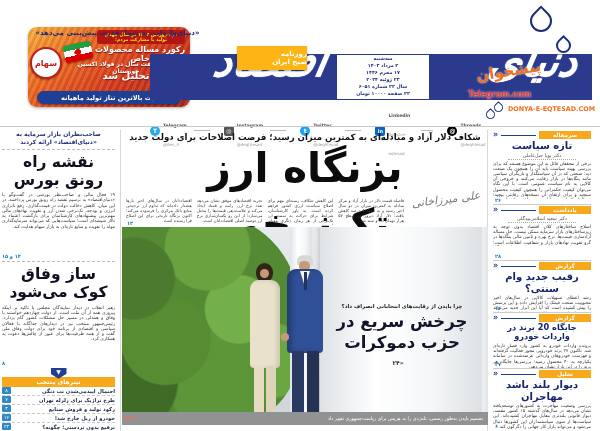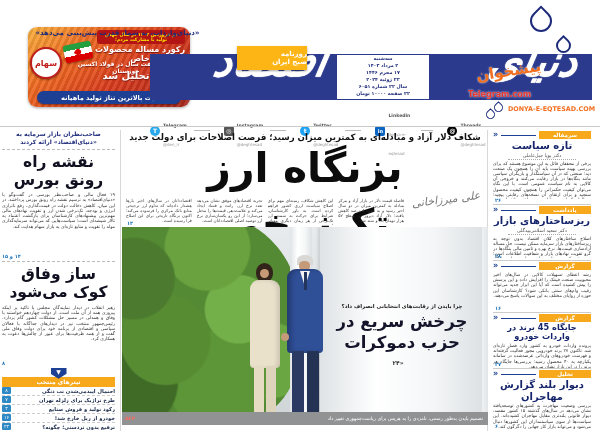--- a/index.html
+++ b/index.html
@@ -334,52 +334,52 @@
       <div class="rr-body" style="height:38px">برخی از محققان قائل به این موضوع هستند که برای بررسی بهینه سیاست باید آن را همچون یک صنعت دید؛ صنعتی که در آن سیاستگذار و بازیگران سیاسی مانند بنگاه‌ها در بازار رقابت می‌کنند و خروجی آن کالایی به نام سیاست عمومی است. با این نگاه می‌توان کیفیت حکمرانی را همچون کیفیت محصول سنجید و برای ارتقای آن نسخه‌های رقابتی پیچید؛ مساله‌ای که این روزها اهمیت مضاعفی یافته است.</div>
       <div class="rr-ref">۲۶</div>
     </div>
 
     <div class="sec s2">
       <div class="tagrow">
         <span class="tag">یادداشت</span>
         <span class="tag-line"></span>
         <span class="tag-orn">«</span>
       </div>
-      <div class="rr-title">ریزساختارهای بازار</div>
       <div class="rr-author">دکتر سعید اسلامی‌بیدگلی</div>
       <div class="rr-body" style="height:22px">اصلاح ساختارهای کلان اقتصاد بدون توجه به ریزساختارهای بازار سرمایه ممکن نیست. حل مساله آزادسازی قیمت‌ها، نرخ بهره و تامین مالی بنگاه‌ها در گرو تقویت نهادهای بازار و شفافیت اطلاعات است؛ موضوعی که در برنامه دولت چهاردهم باید جایگاه ویژه‌ای داشته باشد.</div>
       <div class="rr-ref">۲۸</div>
     </div>
 
     <div class="sec s3">
       <div class="tagrow">
         <span class="tag">گزارش</span>
         <span class="tag-line"></span>
         <span class="tag-orn">«</span>
       </div>
+      <div class="rr-title">رقیب جدید وام سنتی؟</div>
       <div class="rr-body" style="height:26px; margin-top:1px">رشد اعطای تسهیلات کالایی در سال‌های اخیر محبوبیت صنعت فینتک را افزایش داده و این پرسش را پیش کشیده است که آیا این ابزار جدید می‌تواند رقیب وام‌های سنتی بانکی شود؟ کارشناسان این حوزه از زوایای مختلف به این سوالات پاسخ می‌دهند.</div>
       <div class="rr-ref">۱۶</div>
     </div>
 
     <div class="sec s4">
       <div class="tagrow">
         <span class="tag">گزارش</span>
         <span class="tag-line"></span>
         <span class="tag-orn">«</span>
       </div>
-      <div class="rr-title sm">جایگاه 45 برند در واردات خودرو</div>
+      <div class="rr-title sm">جایگاه 20 برند در واردات خودرو</div>
       <div class="rr-body" style="height:28px; margin-top:1px">پرونده واردات خودرو به کشور وارد فصل تازه‌ای شد. تاکنون ۲۷ برند خودرویی مجوز فعالیت گرفته‌اند و فهرست خودروهای وارداتی عرضه‌شده در سامانه یکپارچه به ۴۰ محصول رسید؛ بررسی‌ها جایگاه هر برند را در این بازار نشان می‌دهد.</div>
       <div class="rr-ref">۲۷</div>
     </div>
 
     <div class="sec s5">
       <div class="tagrow">
         <span class="tag">تحلیل</span>
         <span class="tag-line"></span>
         <span class="tag-orn">«</span>
       </div>
-      <div class="rr-title">دیوار بلند گزارش مهاجران</div>
+      <div class="rr-title">دیوار بلند باشد مهاجران</div>
       <div class="rr-body" style="height:34px; margin-top:1px">بررسی وضعیت مهاجرت به کشورهای توسعه‌یافته نشان می‌دهد در سال‌های گذشته ۱۵ کشور مقصد، دیوار قانونی بلندتری مقابل مهاجران کشیده‌اند. این سیاست‌ها از سوی سیاستمداران این کشورها دنبال می‌شود و می‌تواند بازار کار جهانی را دگرگون کند.</div>
       <div class="rr-ref">۶</div>
     </div>
   </div>
 
 </div>
 
 </body></html>

